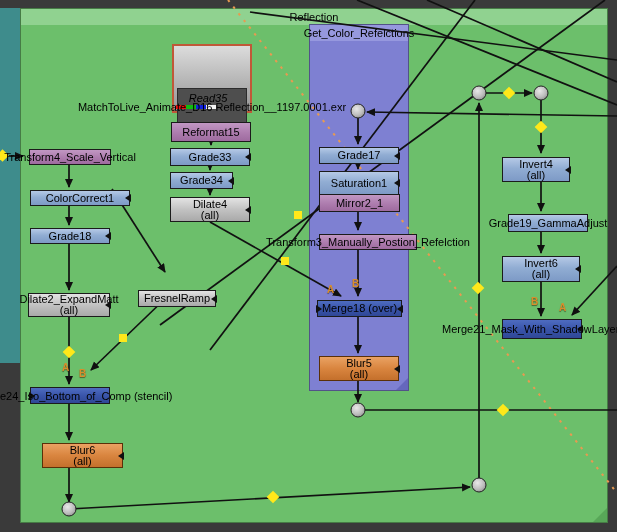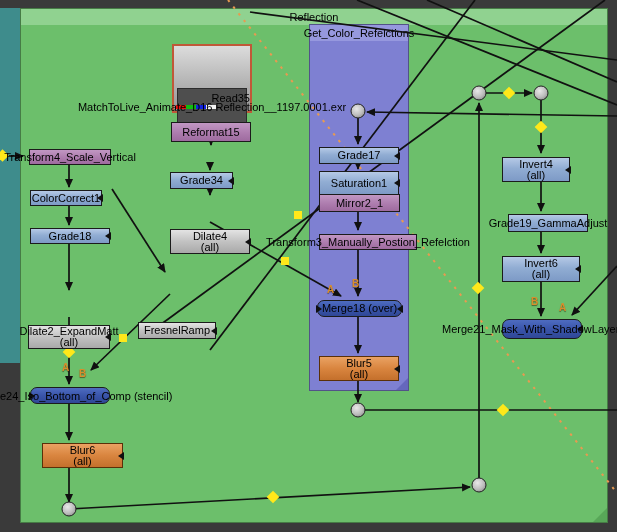--- a/index.html
+++ b/index.html
@@ -24,35 +24,35 @@
   .bd-purple .bd-corner{border-left:12px solid transparent;border-bottom:12px solid #6567bd;}
   
   #wires{position:absolute;left:0;top:0;z-index:3;}
   
   .node{position:absolute;z-index:4;border:1px solid #1b1b1b;box-sizing:border-box;
     display:flex;flex-direction:column;align-items:center;justify-content:center;
     line-height:11px;white-space:nowrap;}
   .node .lbl{white-space:nowrap;}
   .blue{background:linear-gradient(180deg,#b5c9e6 0%,#91add3 45%,#7d9ac6 100%);}
   .mauve{background:linear-gradient(180deg,#c197c3 0%,#ad7cae 55%,#9e6b9f 100%);}
-  .gray{background:linear-gradient(180deg,#e3e3e3 0%,#c2c2c2 50%,#a9a9a9 100%);margin-top:32px;}
+  .gray{background:linear-gradient(180deg,#e3e3e3 0%,#c2c2c2 50%,#a9a9a9 100%);}
   .orange{background:linear-gradient(180deg,#eaa263 0%,#d9853f 50%,#c4702c 100%);border-color:#5a3008;}
-  .merge{background:linear-gradient(180deg,#4e6cc0 0%,#3a55ab 50%,#2f4796 100%);border-radius:7px;}
+  .merge{background:linear-gradient(180deg,#4e6cc0 0%,#3a55ab 50%,#2f4796 100%);}
   .mask-arrow{position:absolute;right:-2px;top:50%;margin-top:-4px;width:0;height:0;
     border-top:4px solid transparent;border-bottom:4px solid transparent;border-right:6px solid #101010;}
   .in-arrow-left{position:absolute;left:-2px;top:50%;margin-top:-4px;width:0;height:0;
     border-top:4px solid transparent;border-bottom:4px solid transparent;border-left:6px solid #101010;}
   
   .read{background:linear-gradient(180deg,#dcdcdc 0%,#b5b5b5 55%,#969696 100%);
     border:2px solid #c05838;}
   .thumb{position:absolute;left:3px;right:3px;top:2px;height:45px;background:#4e4e4e;
     border:1px solid #2c2c2c;box-sizing:border-box;margin-top:40px;}
   .err{position:absolute;left:0;right:0;bottom:-2px;text-align:center;
     font-weight:bold;font-size:15px;letter-spacing:1px;color:#a50d0d;}
-  .read-lbl{position:absolute;left:0;right:0;top:47px;text-align:right;}
+  .read-lbl{position:absolute;left:0;right:8px;top:47px;text-align:center;font-style:italic;}
   .chan-strip{position:absolute;left:2px;bottom:2px;height:4px;display:flex;}
   .chan-strip i{display:block;width:10px;height:4px;}
   .chan-strip .r{background:#e81010;}
   .chan-strip .g{background:#11bb11;}
   .chan-strip .b{background:#1122dd;}
   .chan-strip .w{background:#f4f4f4;}
   
   .free-label{position:absolute;z-index:5;white-space:nowrap;}
   .centered{transform:translateX(-50%);}
   .port{position:absolute;z-index:5;font-size:10px;font-weight:bold;color:#d98e2b;
@@ -172,37 +172,41 @@
         <i class="b"></i>
         <i class="w"></i>
       </div>
   </div>
   <div class="free-label centered" style="left:212px;top:101px">MatchToLive_Animate_D16 Reflection__1197.0001.exr</div>
 
   <div class="node mauve" style="left:171px;top:122px;width:80px;height:20px">
     <span class="lbl">Reformat15</span>
   </div>
 
+  <div class="node blue" style="left:170px;top:148px;width:80px;height:18px">
+    <span class="lbl">Grade33</span>
+    <i class="mask-arrow"></i>
+  </div>
 
   <div class="node blue" style="left:170px;top:172px;width:63px;height:17px">
     <span class="lbl">Grade34</span>
     <i class="mask-arrow"></i>
   </div>
 
   <div class="node gray" style="left:170px;top:197px;width:80px;height:25px">
     <span class="lbl">Dilate4</span>
     <span class="lbl">(all)</span>
     <i class="mask-arrow"></i>
   </div>
 
   <div class="node mauve" style="left:29px;top:149px;width:82px;height:16px">
     <span class="lbl">Transform4_Scale_Vertical</span>
   </div>
 
-  <div class="node blue" style="left:30px;top:190px;width:72px;height:16px">
+  <div class="node blue" style="left:30px;top:190px;width:100px;height:16px">
     <span class="lbl">ColorCorrect1</span>
     <i class="mask-arrow"></i>
   </div>
 
   <div class="node blue" style="left:30px;top:228px;width:80px;height:16px">
     <span class="lbl">Grade18</span>
     <i class="mask-arrow"></i>
   </div>
 
   <div class="node gray" style="left:28px;top:293px;width:82px;height:24px">

